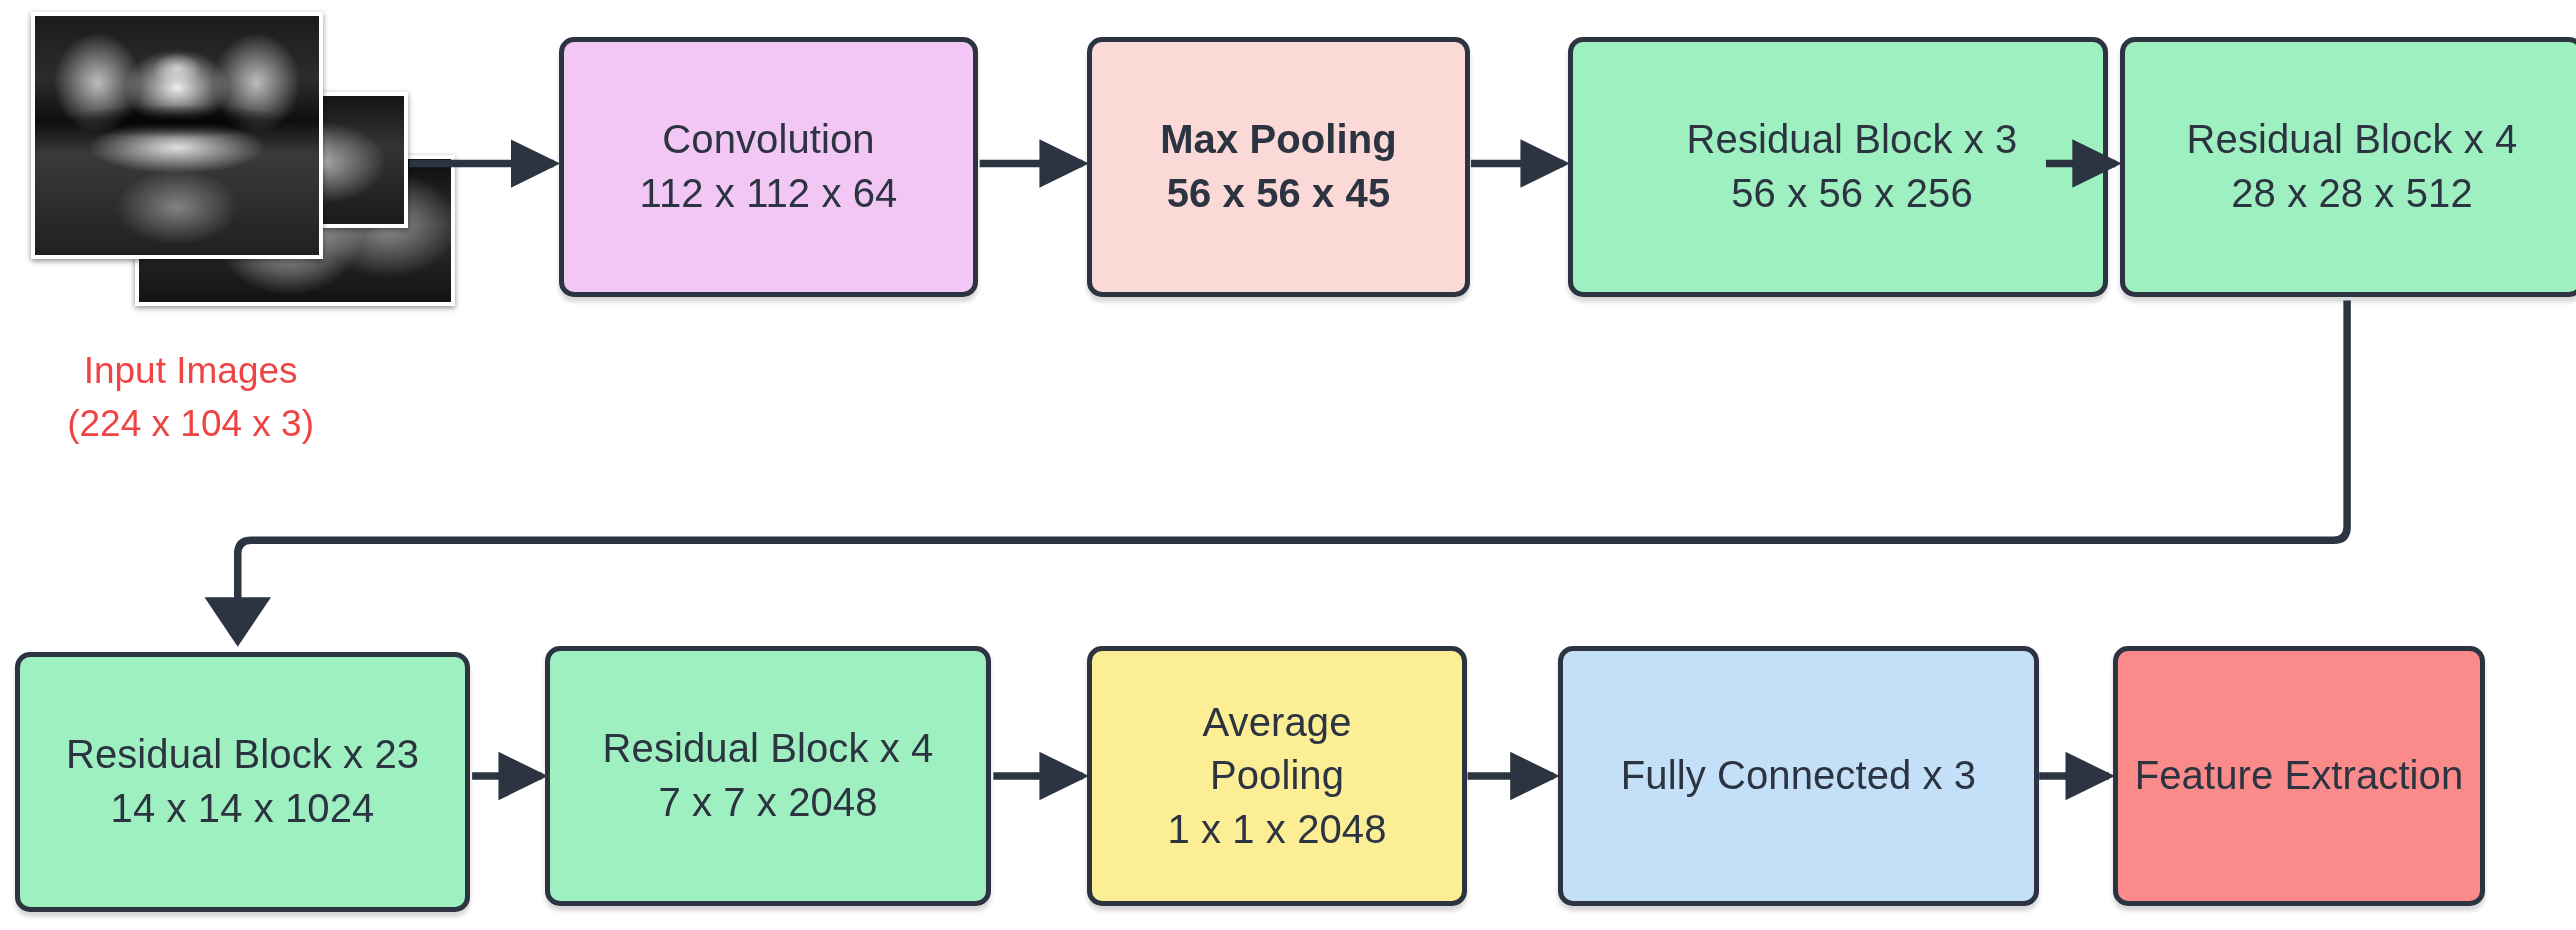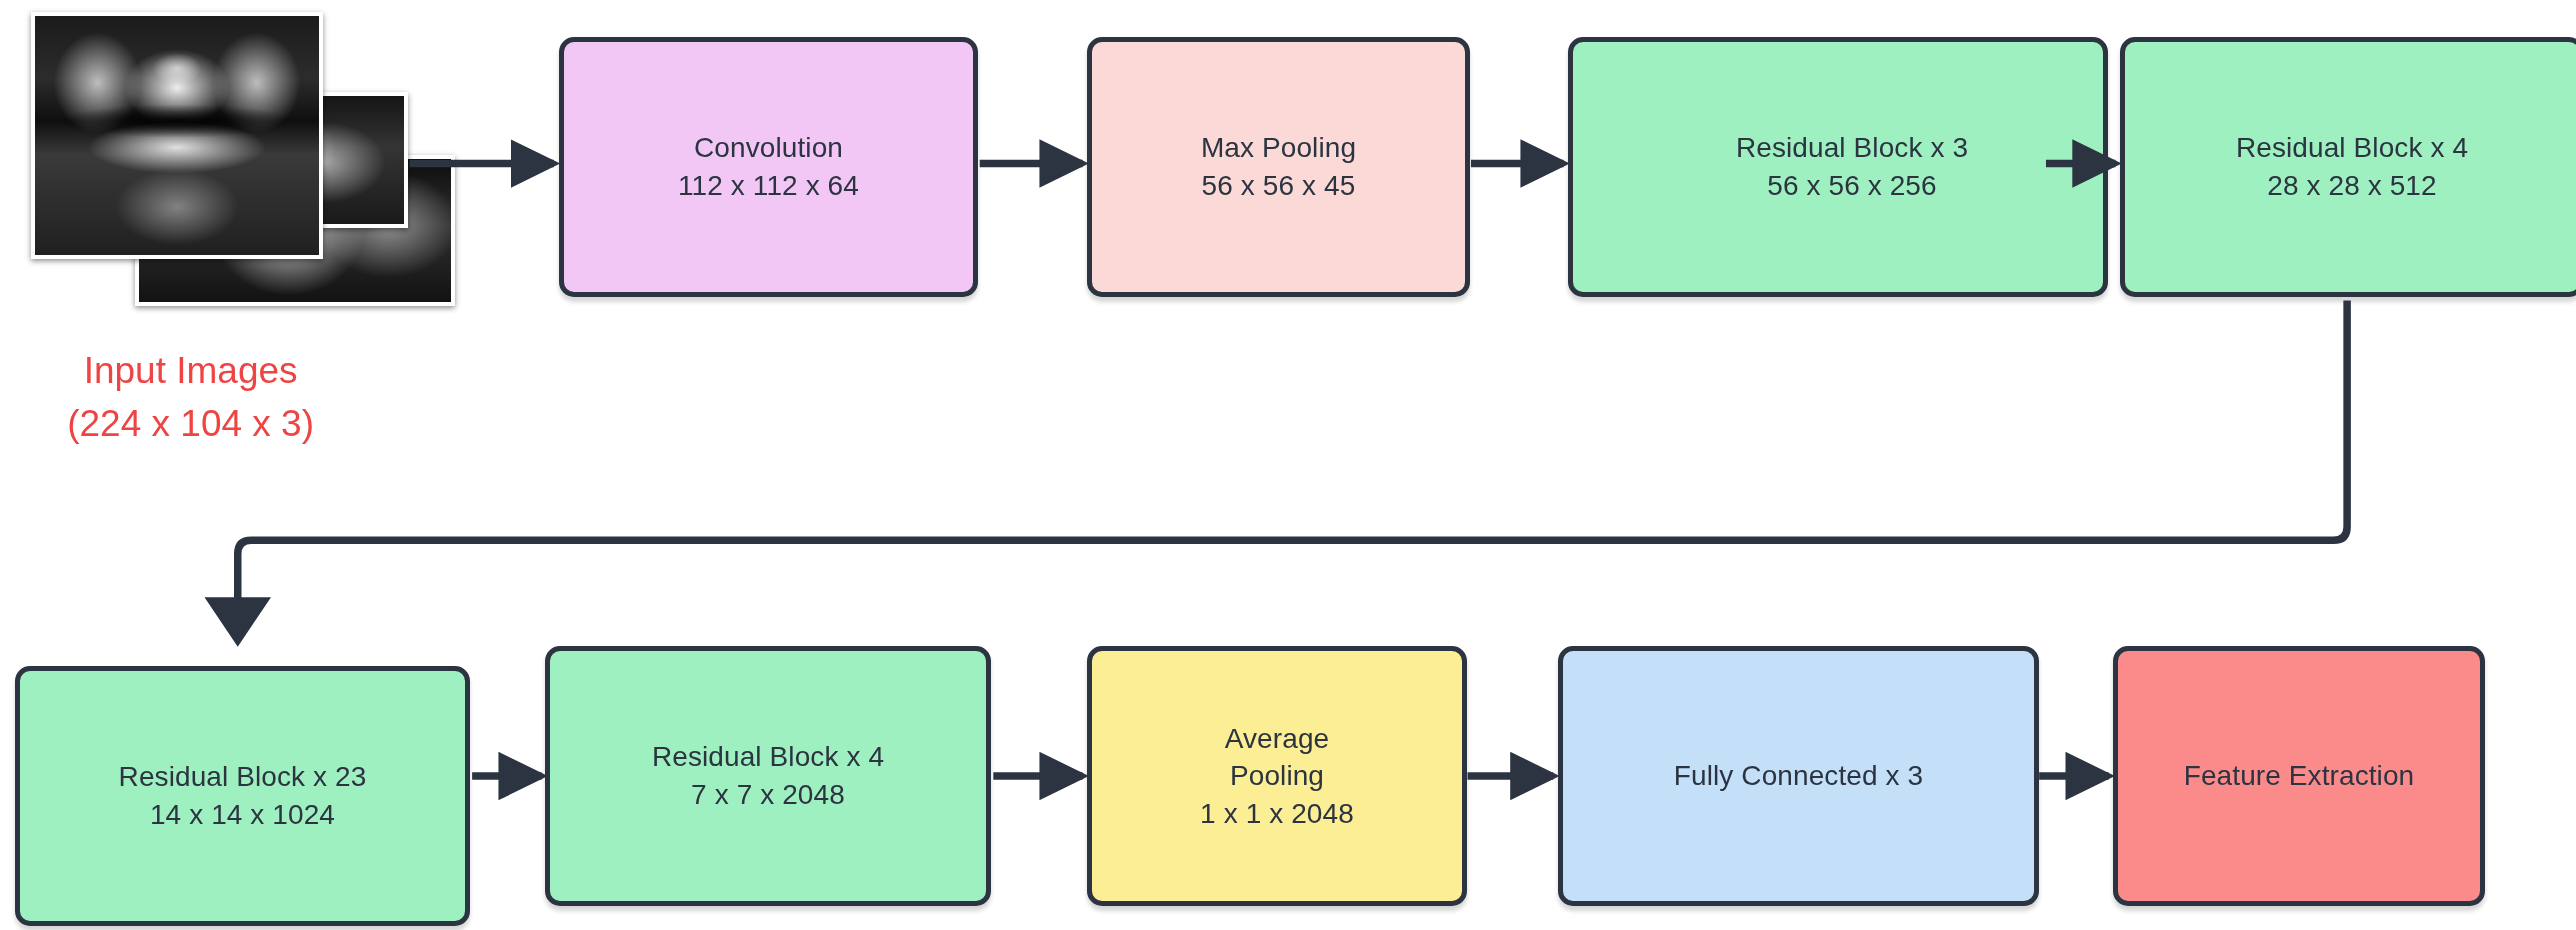--- a/index.html
+++ b/index.html
@@ -18,21 +18,21 @@
   .node {
     position: absolute;
     box-sizing: border-box;
     border: 5.5px solid #2b3440;
     border-radius: 15px;
     display: flex;
     flex-direction: column;
     align-items: center;
     justify-content: center;
     color: #2b3440;
-    font-size: 28px;
+    font-size: 40px;
     line-height: 1.34;
     text-align: center;
     letter-spacing: 0.1px;
     box-shadow: 0 4.1px 4.1px rgba(0,0,0,0.16);
   }
   .node .line { display: block; white-space: nowrap; }
 
   
   #edges {
     position: absolute;
@@ -121,36 +121,36 @@
   <div id="input-caption" style="left:13.6px; top:345px; width:354px;">
     <span class="line">Input Images</span>
     <span class="line">(224 x 104 x 3)</span>
   </div>
 
   <div class="node" style="left:559px; top:37px; width:419px; height:260px; background:#f2c7f5;">
     <span class="line">Convolution</span>
     <span class="line">112 x 112 x 64</span>
   </div>
 
-  <div class="node" style="left:1087px; top:37px; width:383px; height:260px; background:#fbd9d6;">
+  <div class="node" style="left:1087px; top:37px; width:383px; height:260px; background:#fbd9d6;font-weight:bold;">
     <span class="line">Max Pooling</span>
     <span class="line">56 x 56 x 45</span>
   </div>
 
   <div class="node" style="left:1568px; top:37px; width:540px; height:260px; background:#9ff0c1;padding-left:28px;">
     <span class="line">Residual Block x 3</span>
     <span class="line">56 x 56 x 256</span>
   </div>
 
   <div class="node" style="left:2120px; top:37px; width:464px; height:260px; background:#9ff0c1;">
     <span class="line">Residual Block x 4</span>
     <span class="line">28 x 28 x 512</span>
   </div>
 
-  <div class="node" style="left:15px; top:666px; width:455px; height:260px; background:#9ff0c1;">
+  <div class="node" style="left:15px; top:652px; width:455px; height:260px; background:#9ff0c1;">
     <span class="line">Residual Block x 23</span>
     <span class="line">14 x 14 x 1024</span>
   </div>
 
   <div class="node" style="left:545px; top:646px; width:446px; height:260px; background:#9ff0c1;">
     <span class="line">Residual Block x 4</span>
     <span class="line">7 x 7 x 2048</span>
   </div>
 
   <div class="node" style="left:1087px; top:646px; width:380px; height:260px; background:#fbee95;">

